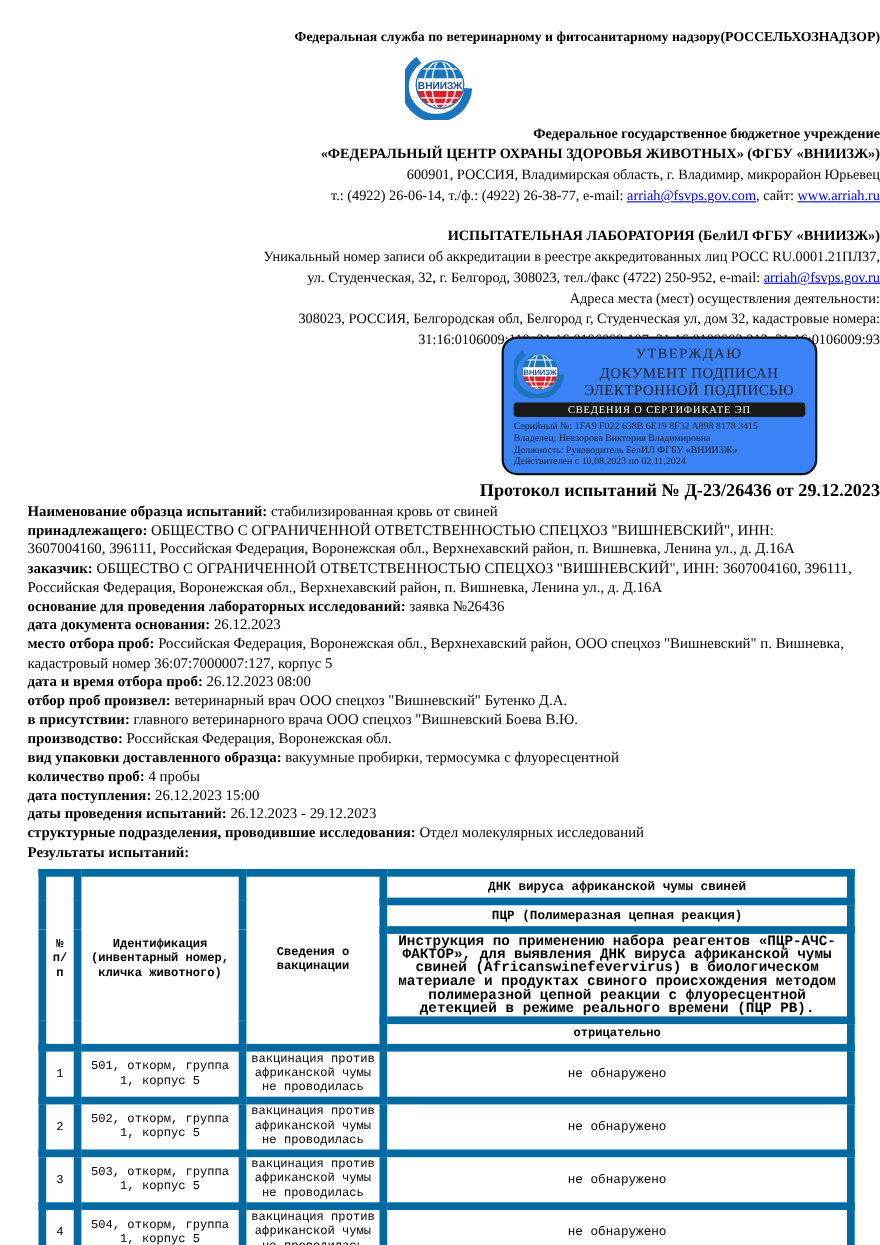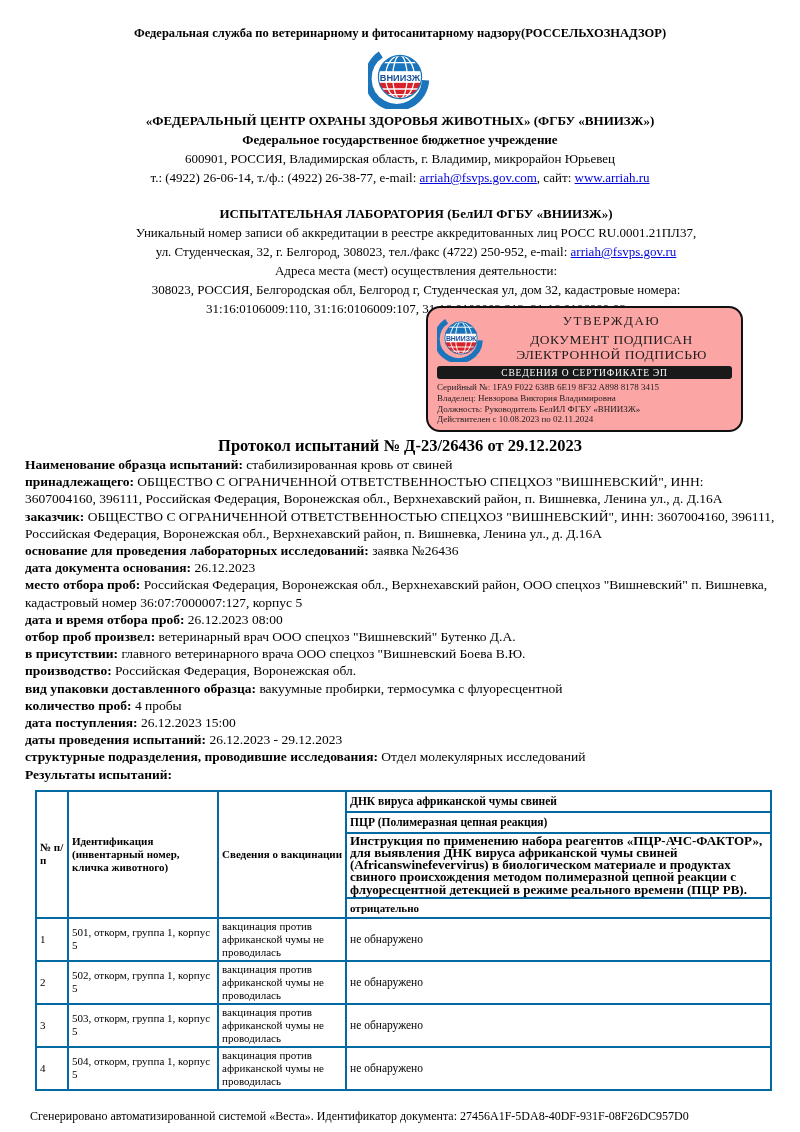--- a/index.html
+++ b/index.html
@@ -1,51 +1,51 @@
 <!DOCTYPE html>
 <html><head>
 <meta charset="utf-8">
 <style>
   html,body{margin:0;padding:0;}
   body{
     width:800px;height:1132px;background:#ffffff;color:#000;
     font-family:"Liberation Serif","DejaVu Serif",serif;
     position:relative;overflow:hidden;
   }
-  .center{text-align:center;}
+  .center{text-align:right;}
   .hdr-agency{font-weight:bold;font-size:12.5px;margin:26px 0 4px;}
   .logo-wrap{display:flex;justify-content:center;margin:2px 0 2px;}
   .hdr-line{font-size:13px;line-height:19px;margin:0;}
   .bold{font-weight:bold;}
   a.doc-link{color:#0000dd;text-decoration:underline;}
   .lab-block{margin-top:17px;padding-left:32px;}
   .stamp{
-    position:absolute;top:306px;right:57px;width:317px;
+    position:absolute;top:306px;right:57px;width:287px;
     border:2px solid #101010;border-radius:14px;
-    padding:5px 9px 5px;background:#fca5a5;box-sizing:border-box;
+    padding:5px 9px 5px;background:#3b82f6;box-sizing:border-box;
   }
   .stamp-top{display:flex;align-items:center;gap:6px;}
   .stamp-txt{flex:1;text-align:center;color:#1d1d1d;}
   .stamp-approve{font-size:13px;letter-spacing:1.5px;margin-bottom:3px;}
   .stamp-signed{font-size:13.5px;letter-spacing:.5px;line-height:15px;}
   .stamp-bar{
     background:#191919;color:#fff;text-align:center;border-radius:3px;
     font-size:9.5px;letter-spacing:.8px;padding:1.5px 0;margin:4px 0 3px;
   }
   .stamp-detail{font-size:9px;line-height:10.8px;color:#1d1d1d;}
   .doc-title{font-weight:bold;font-size:16.5px;margin:118px 0 0;}
   .fields{margin:0 25px;font-size:13.5px;line-height:17.2px;}
   .fields p{margin:0;}
   .results-table{
     border-collapse:collapse;table-layout:fixed;
     margin:7px 0 0 35px;width:735px;
   }
   .results-table td,.results-table th{
-    border:2px solid #0369a1;padding:1px 3px;
-    vertical-align:middle;word-wrap:break-word;
+    border:7px solid #0369a1;padding:1px 3px;text-align:center;
+    vertical-align:middle;word-wrap:break-word;font-family:Liberation Mono, monospace;
   }
   .th-small{font-weight:bold;font-size:11px;line-height:13px;}
   .th-res1{font-weight:bold;font-size:11.5px;height:17px;}
   .th-res2{font-weight:bold;font-size:11.5px;height:17px;}
   .th-instr{font-weight:bold;font-size:13px;line-height:12.2px;padding:2px 8px;height:48px;}
   .th-res4{font-weight:bold;font-size:11px;height:16px;}
   .td-num{font-size:11px;}
   .td-id{font-size:11px;line-height:13px;}
   .td-vacc{font-size:11px;line-height:13px;}
   .td-res{font-size:11.5px;}
@@ -82,22 +82,22 @@
 
 <div class="center">
   <p class="hdr-agency">Федеральная служба по ветеринарному и фитосанитарному надзору(РОССЕЛЬХОЗНАДЗОР)</p>
 
   <div class="logo-wrap">
     <svg width="64" height="64">
         <use href="#vniizh-logo"></use>
       </svg>
   </div>
 
+  <p class="hdr-line bold">Федеральное государственное бюджетное учреждение</p>
   <p class="hdr-line bold">«ФЕДЕРАЛЬНЫЙ ЦЕНТР ОХРАНЫ ЗДОРОВЬЯ ЖИВОТНЫХ» (ФГБУ «ВНИИЗЖ»)</p>
-  <p class="hdr-line bold">Федеральное государственное бюджетное учреждение</p>
   <p class="hdr-line">600901, РОССИЯ, Владимирская область, г. Владимир, микрорайон Юрьевец</p>
   <p class="hdr-line"><span>т.: (4922) 26-06-14, т./ф.: (4922) 26-38-77, e-mail: </span><a href="#" class="doc-link">arriah@fsvps.gov.com</a><span>, сайт: </span><a href="#" class="doc-link">www.arriah.ru</a></p>
 
   <div class="lab-block">
     <p class="hdr-line bold">ИСПЫТАТЕЛЬНАЯ ЛАБОРАТОРИЯ (БелИЛ ФГБУ «ВНИИЗЖ»)</p>
     <p class="hdr-line">Уникальный номер записи об аккредитации в реестре аккредитованных лиц РОСС RU.0001.21ПЛ37,</p>
     <p class="hdr-line"><span>ул. Студенческая, 32, г. Белгород, 308023, тел./факс (4722) 250-952, e-mail: </span><a href="#" class="doc-link">arriah@fsvps.gov.ru</a></p>
     <p class="hdr-line">Адреса места (мест) осуществления деятельности:</p>
     <p class="hdr-line">308023, РОССИЯ, Белгородская обл, Белгород г, Студенческая ул, дом 32, кадастровые номера:</p>
     <p class="hdr-line">31:16:0106009:110, 31:16:0106009:107, 31:16:0109003:213, 31:16:0106009:93</p>

